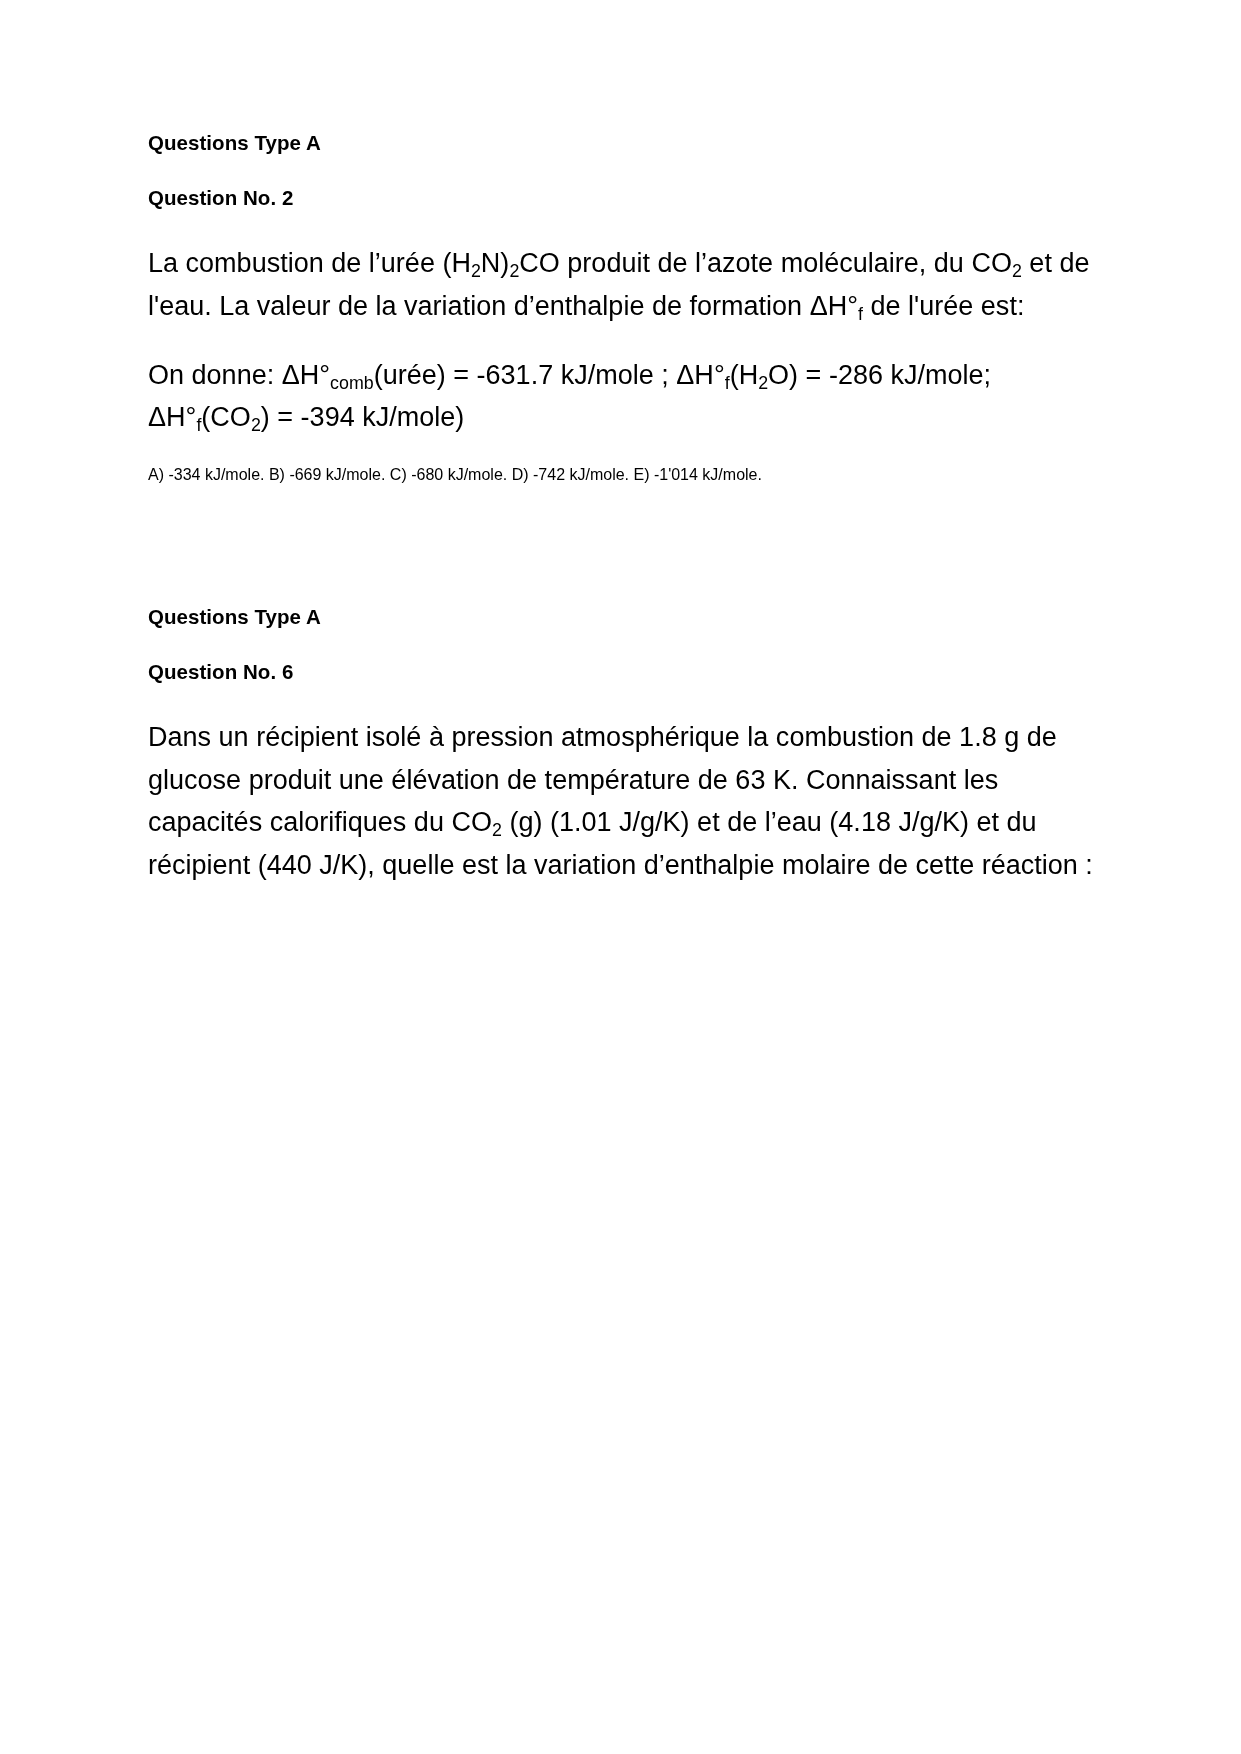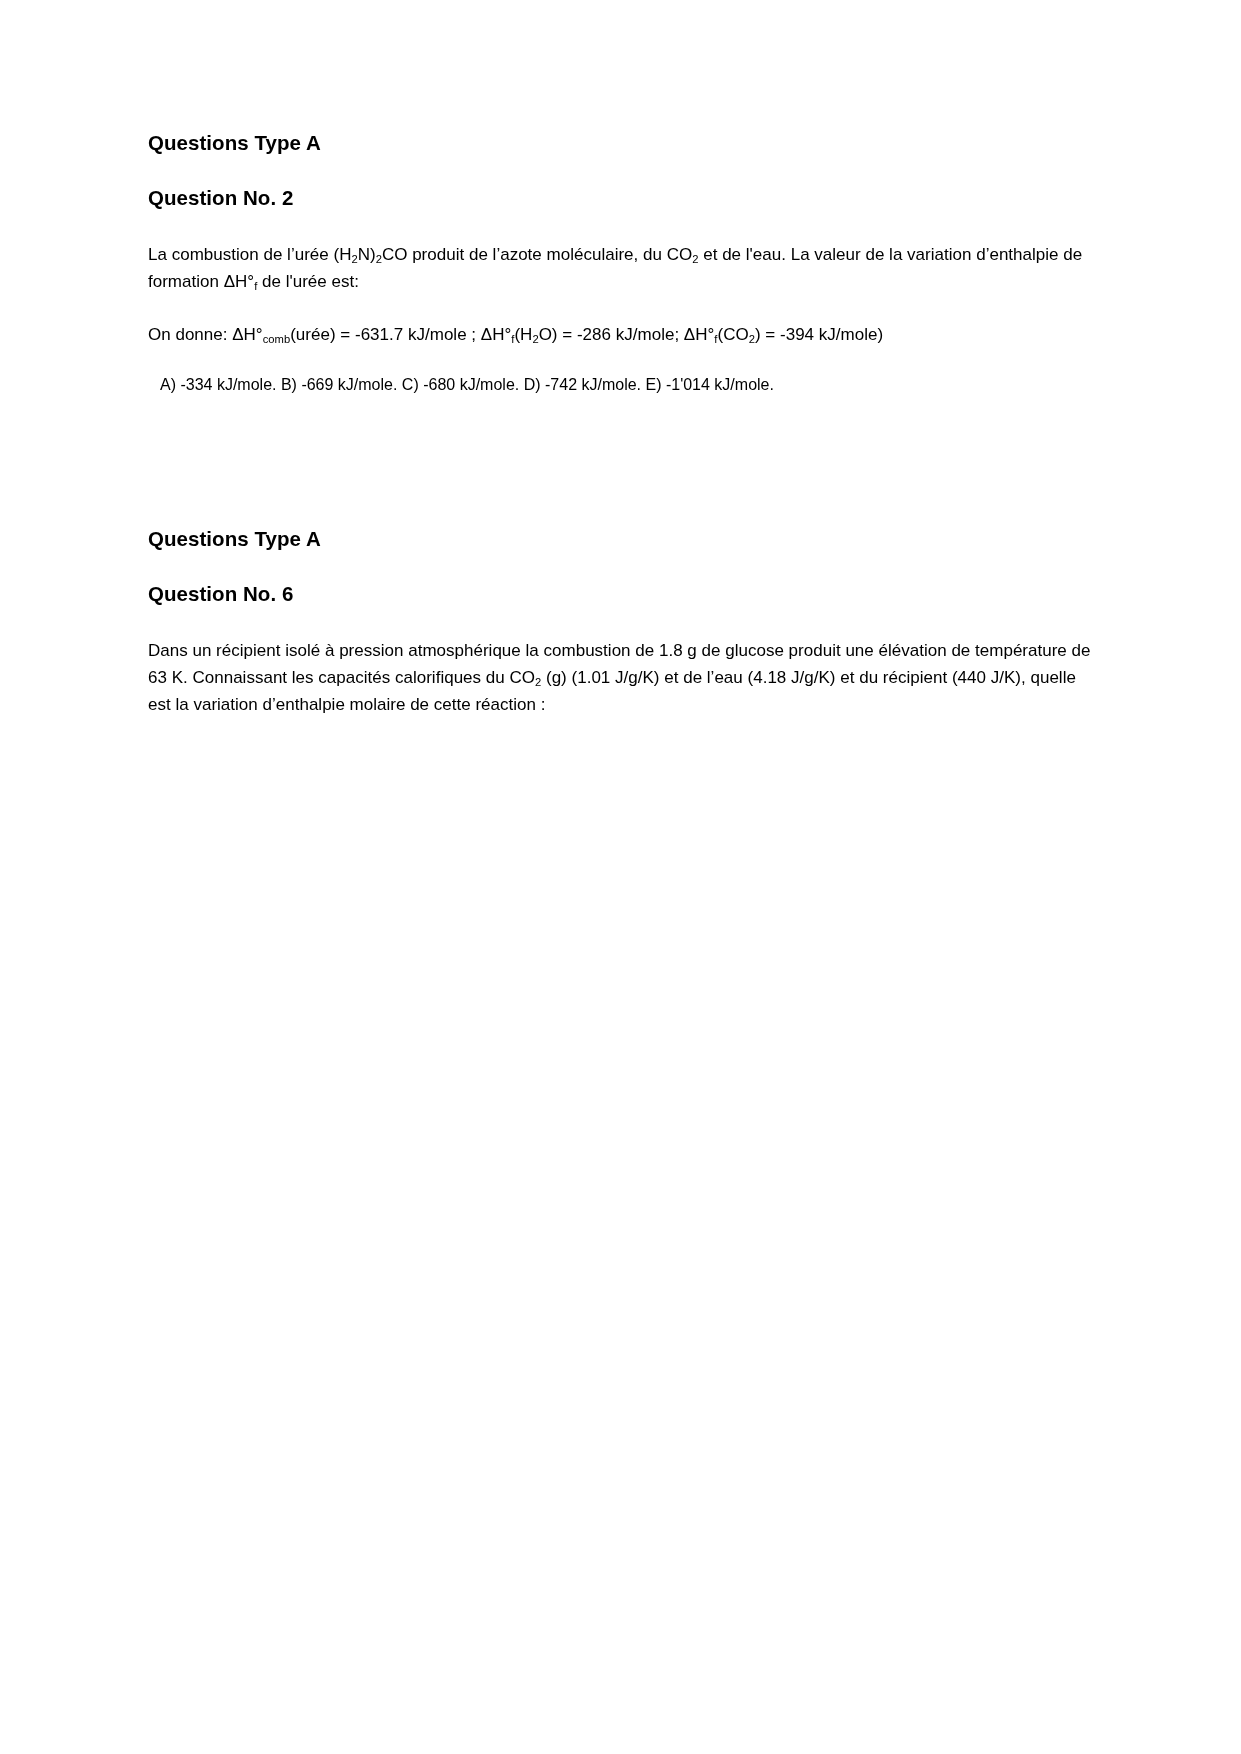--- a/index.html
+++ b/index.html
@@ -34,34 +34,34 @@
     font-size: 20.5px;
     font-weight: bold;
     line-height: 1.42;
     margin: 0 0 26px 0;
     letter-spacing: 0.05px;
   }
   .question-title {
     margin-bottom: 30px;
   }
   p.para {
-    font-size: 17px;
+    font-size: 27px;
     font-weight: normal;
     line-height: 1.58;
     margin: 0 0 26px 0;
     letter-spacing: 0.01px;
     text-align: left;
   }
   p.given {
     margin-bottom: 27px;
     margin-top: 8px;
   }
   ul.options {
     list-style: none;
-    margin: 12px;
+    margin: 0;
     padding: 0;
   }
   .gap {
     height: 118px;
   }
   sub {
     font-size: 0.66em;
     vertical-align: baseline;
     position: relative;
     bottom: -0.28em;

